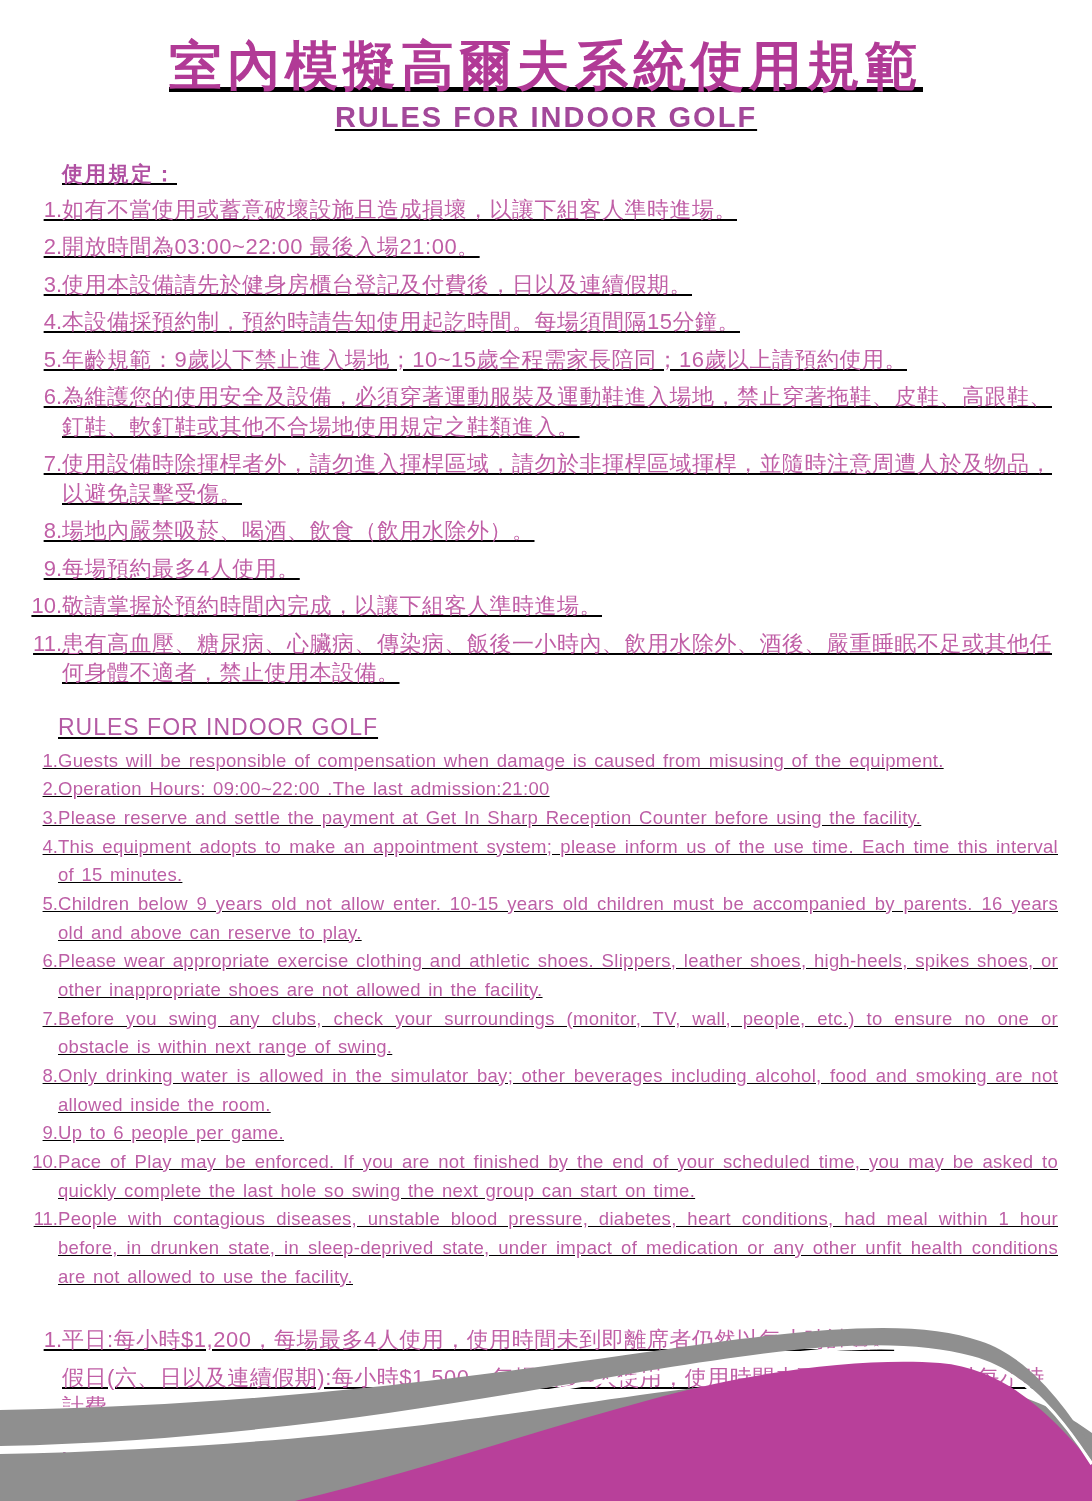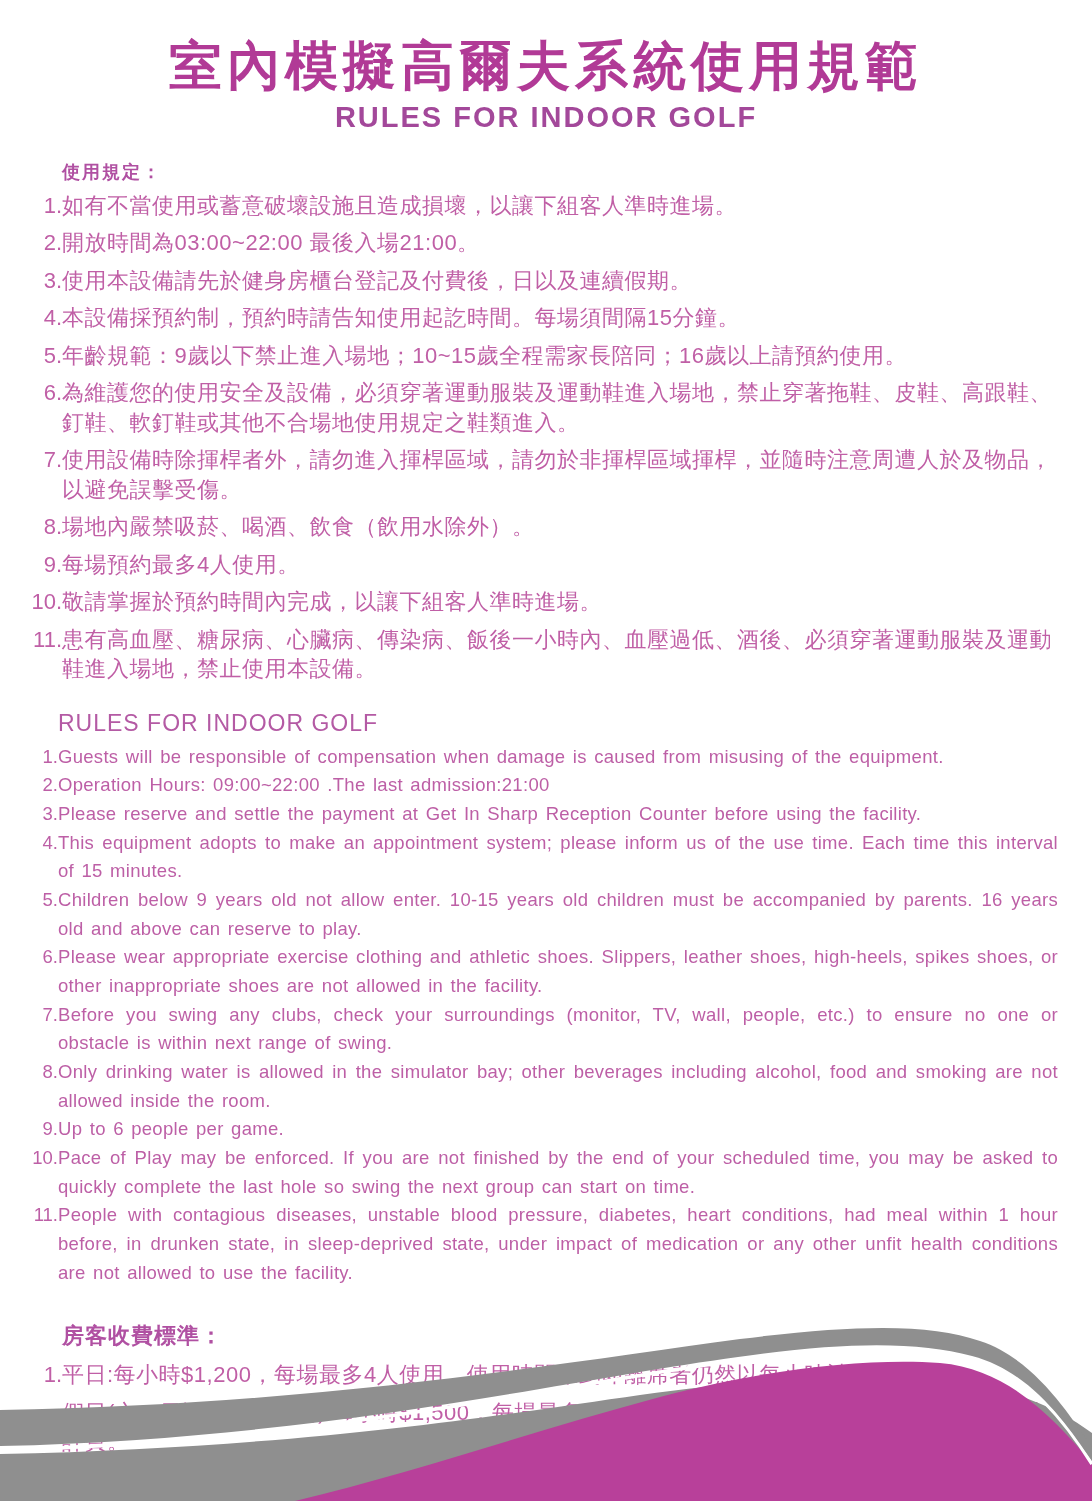--- a/index.html
+++ b/index.html
@@ -11,32 +11,32 @@
     --body-en:#bd5fa6;
     --wave-magenta:#b8409a;
     --wave-gray:#8f8f8f;
   }
   *{margin:0;padding:0;box-sizing:border-box;}
   html,body{background:#ffffff;}
   body{
     width:1092px;height:1501px;position:relative;overflow:hidden;
     font-family:"Liberation Sans","DejaVu Sans",sans-serif;
   }
-  .page{position:relative;width:100%;height:100%;}
+  .page{position:relative;width:100%;height:100%;text-decoration:underline;}
   .titleblock{text-align:center;padding-top:36px;}
   .title{
     color:var(--title);font-size:53px;font-weight:600;letter-spacing:5px;line-height:1.15;
   }
   .subtitle{
     color:var(--subtitle);font-size:29px;font-weight:600;letter-spacing:2px;margin-top:4px;
   }
   .content{padding:0 34px 0 30px;}
   .sec{margin-top:0;}
   .sec-zh .sec-h{
-    color:var(--heading-zh);font-size:18px;font-weight:600;letter-spacing:2px;
+    color:var(--heading-zh);font-size:21px;font-weight:600;letter-spacing:2px;
     margin:0 0 7px 32px;
   }
   .sec-zh.small .sec-h{font-size:22px;letter-spacing:1px;margin-bottom:9px;}
   .sec-en .sec-h{
     color:var(--heading-en);font-size:23px;font-weight:500;letter-spacing:1px;
     margin:0 0 6px 28px;
   }
   .sec-en.small .sec-h{font-size:19px;margin-bottom:4px;}
   .item{display:flex;align-items:flex-start;}
   .sec-zh .item{color:var(--body-zh);font-size:22px;line-height:1.34;margin-bottom:8px;}
@@ -104,21 +104,21 @@
       <div class="item">
           <span class="num">9.</span>
           <span class="txt">每場預約最多4人使用。</span>
         </div>
       <div class="item">
           <span class="num">10.</span>
           <span class="txt">敬請掌握於預約時間內完成，以讓下組客人準時進場。</span>
         </div>
       <div class="item">
           <span class="num">11.</span>
-          <span class="txt">患有高血壓、糖尿病、心臟病、傳染病、飯後一小時內、血壓過低、酒後、必須穿著運動服裝及運動鞋進入場地，禁止使用本設備。</span>
+          <span class="txt">患有高血壓、糖尿病、心臟病、傳染病、飯後一小時內、飲用水除外、酒後、嚴重睡眠不足或其他任何身體不適者，禁止使用本設備。</span>
         </div>
     </div>
 
     <div class="sec sec-en gap-md">
       <div class="sec-h">RULES FOR INDOOR GOLF</div>
       <div class="item">
           <span class="num">1.</span>
           <span class="txt">Guests will be responsible of compensation when damage is caused from misusing of the equipment.</span>
         </div>
       <div class="item">
@@ -157,21 +157,20 @@
           <span class="num">10.</span>
           <span class="txt">Pace of Play may be enforced. If you are not finished by the end of your scheduled time, you may be asked to quickly complete the last hole so swing the next group can start on time.</span>
         </div>
       <div class="item">
           <span class="num">11.</span>
           <span class="txt">People with contagious diseases, unstable blood pressure, diabetes, heart conditions, had meal within 1 hour before, in drunken state, in sleep-deprived state, under impact of medication or any other unfit health conditions are not allowed to use the facility.</span>
         </div>
     </div>
 
     <div class="sec sec-zh small gap-lg">
-      <div class="sec-h">房客收費標準：</div>
       <div class="item">
           <span class="num">1.</span>
           <span class="txt">平日:每小時$1,200，每場最多4人使用，使用時間未到即離席者仍然以每小時計費。</span>
         </div>
       <div class="item">
           <span class="num"></span>
           <span class="txt">假日(六、日以及連續假期):每小時$1,500，每場最多4人使用，使用時間未到即離席者仍然以每小時計費。</span>
         </div>
     </div>
 

